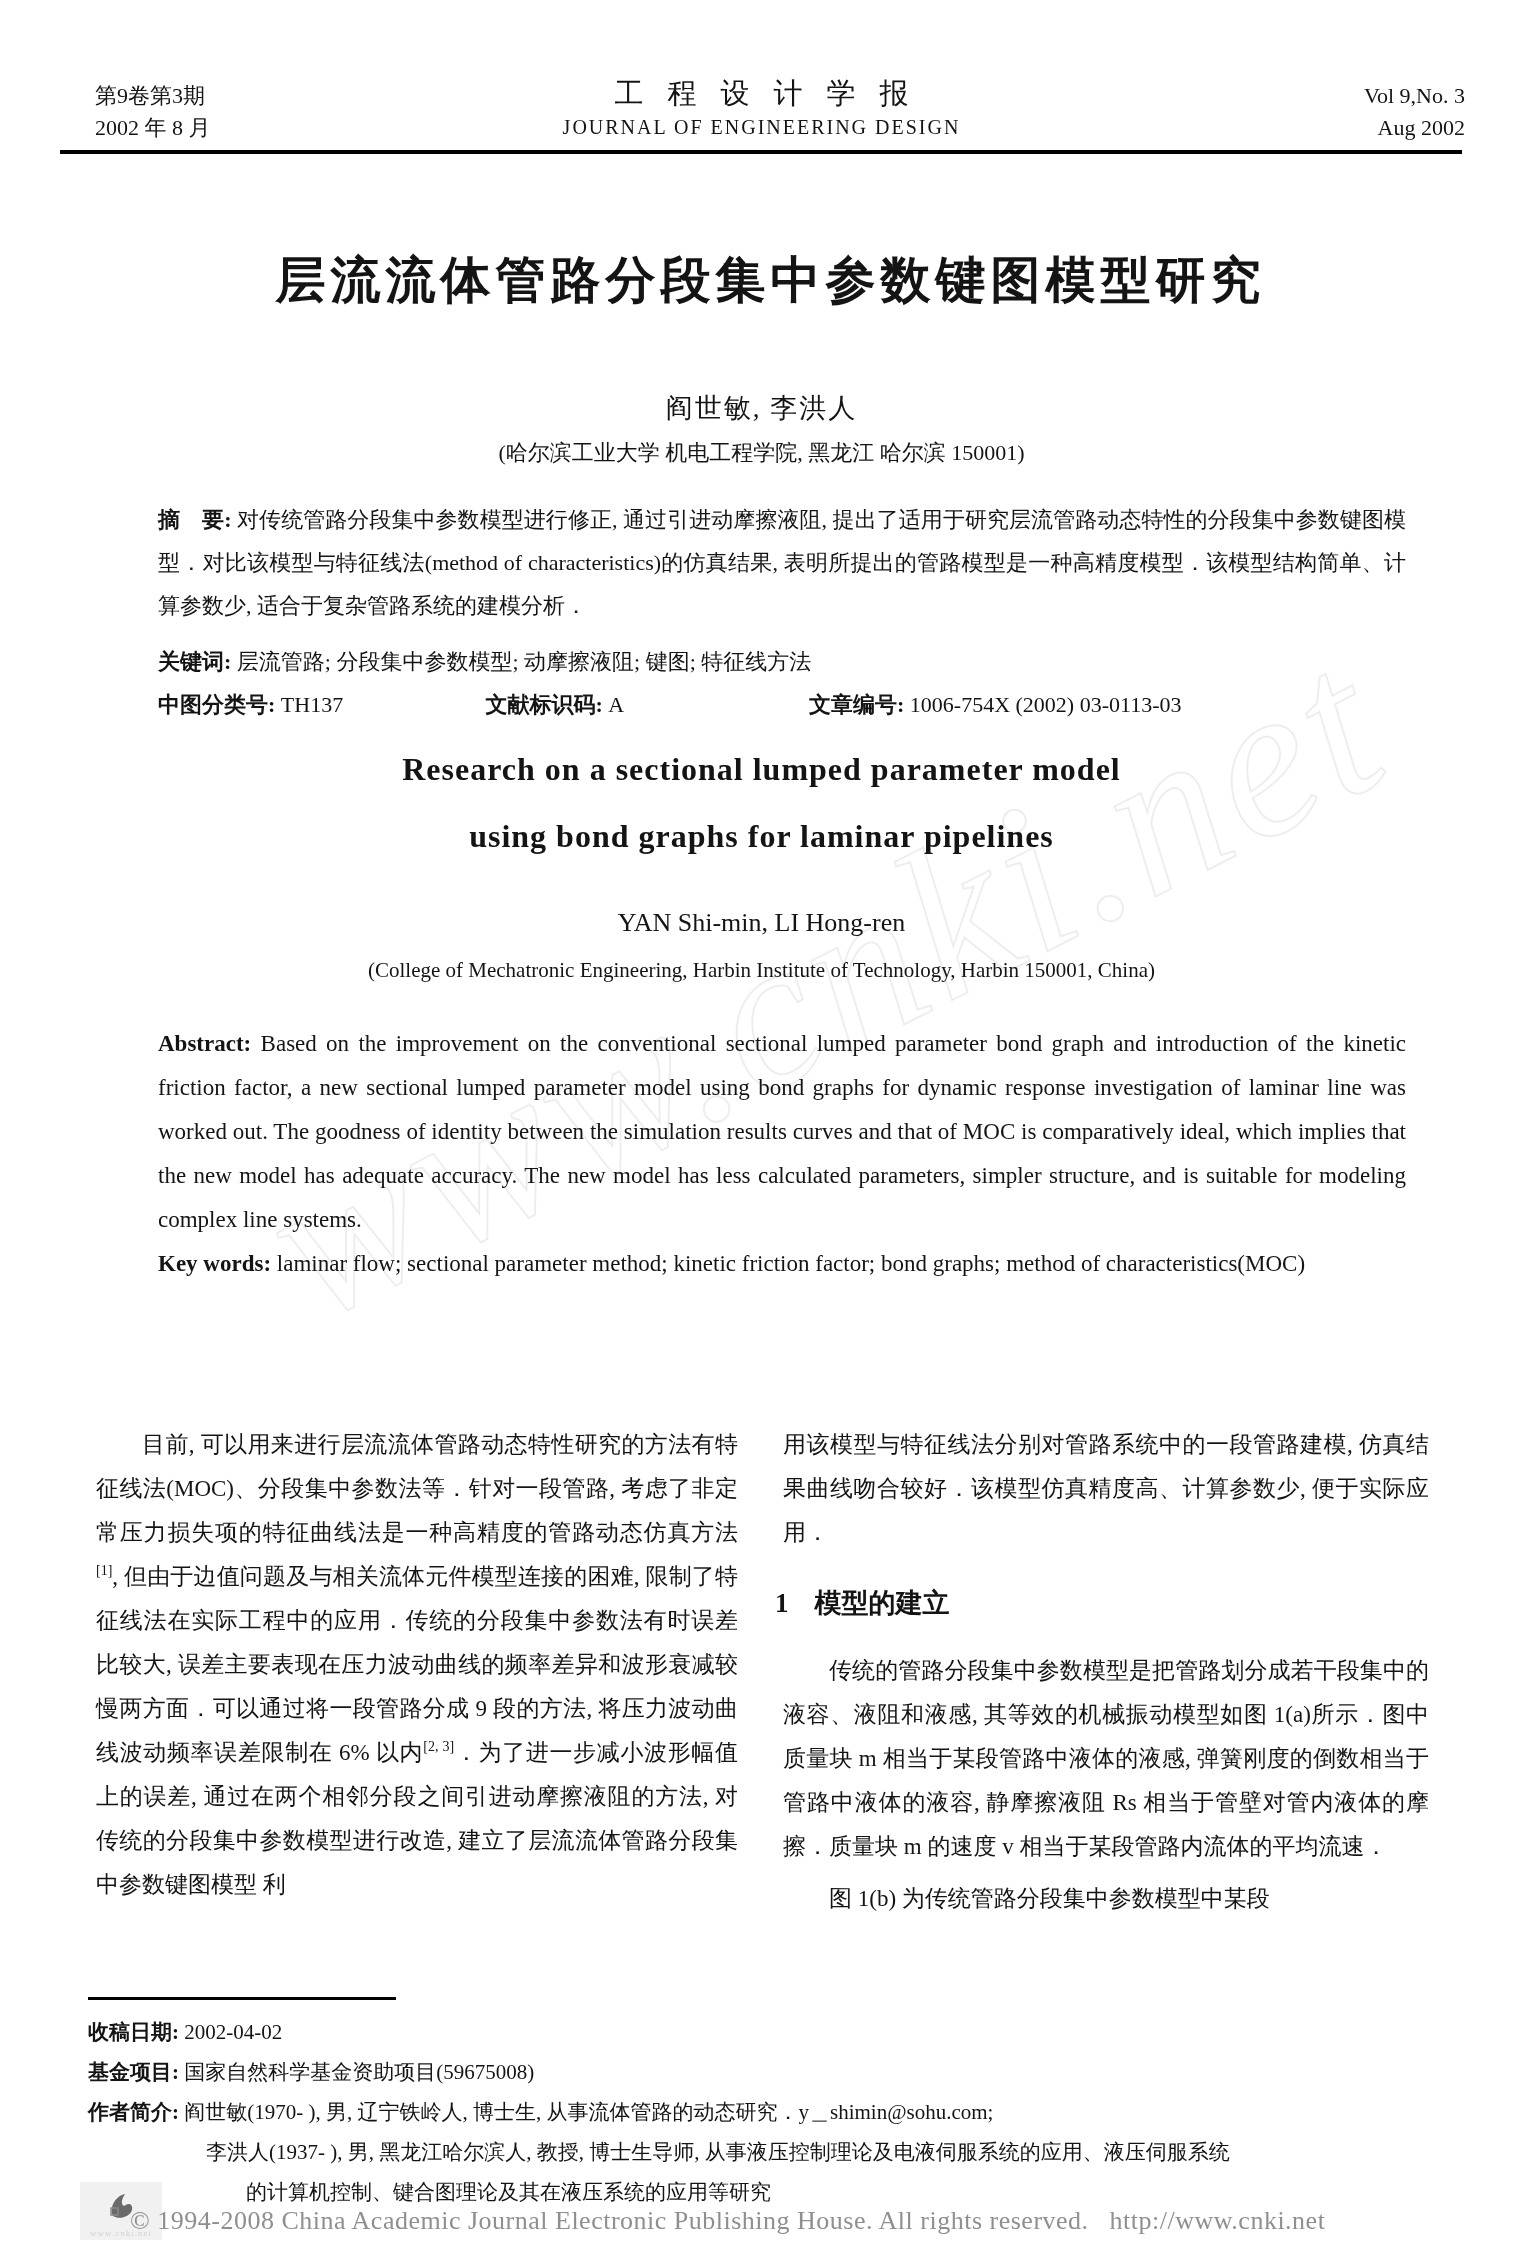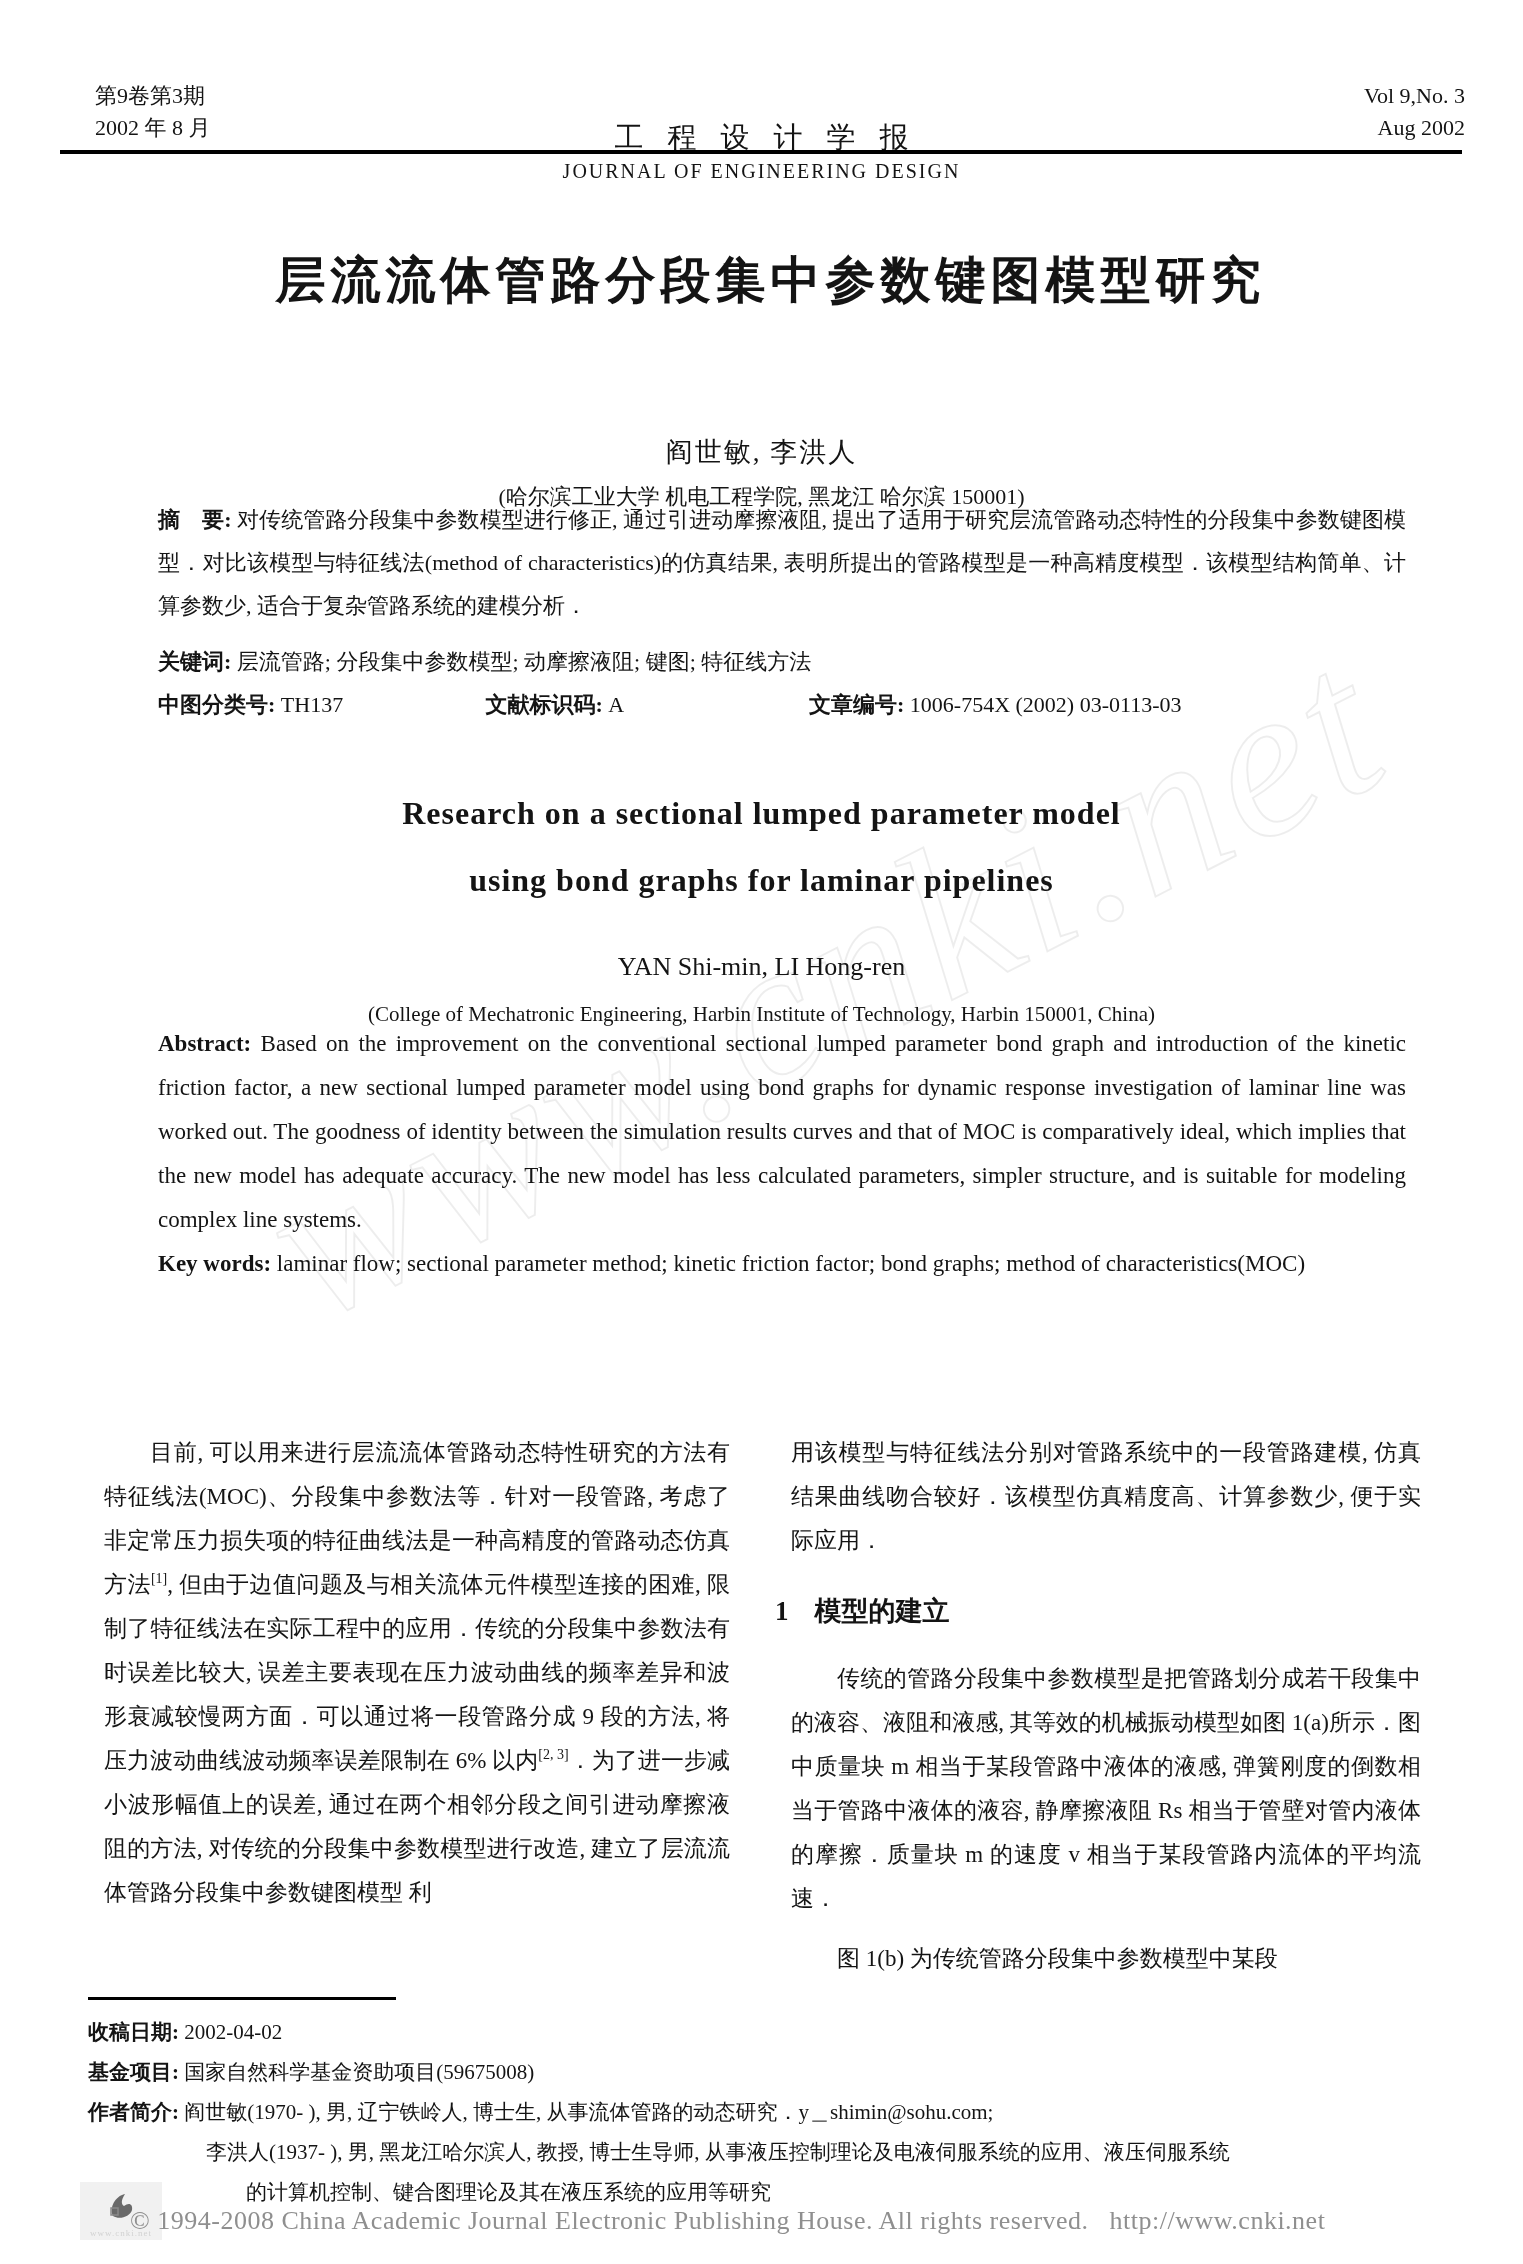--- a/index.html
+++ b/index.html
@@ -2,21 +2,21 @@
 <html><head>
 <meta charset="utf-8">
 <style>
   html,body{margin:0;padding:0;background:#e8e8e8;}
   .page{
     position:relative; width:1523px; height:2264px; margin:0 auto;
     background:#ffffff; overflow:hidden;
     font-family:"Liberation Serif","DejaVu Serif",serif; color:#141414;
   }
   .abs{position:absolute;}
-  .center{text-align:center; left:0; width:1523px;margin-top:44px;}
+  .center{text-align:center; left:0; width:1523px;}
   b,.b{font-weight:bold;}
 
   
   .hdr-left{left:95px; top:80px; font-size:22px; line-height:32px;}
   .hdr-center{top:76px; line-height:34px;}
   .jcn{font-size:29px; letter-spacing:24px; text-indent:24px;}
   .jen{font-size:20px; letter-spacing:2px;}
   .hdr-right{left:1265px; top:80px; width:200px; font-size:22px; line-height:32px; text-align:right;}
   .hdr-rule{left:60px; top:150px; width:1402px; height:4px; background:#000;}
 
@@ -37,21 +37,21 @@
   
   .title-en{font-size:32px; font-weight:bold; letter-spacing:1px;}
   .ten1{top:751px;} .ten2{top:818px;}
   .authors-en{top:908px; font-size:26px;}
   .affil-en{top:958px; font-size:21px;}
   .abstract-en{top:1022px; font-size:23px; line-height:44px;}
   .abstract-en p{margin:0;}
 
   
   .col{font-size:23px; line-height:44px; text-align:justify;}
-  .col p{margin:16px;}
+  .col p{margin:8px;}
   .col .ind{text-indent:2em;}
   .left-col{left:88px; top:1415px; width:658px;}
   .right-col{left:775px; top:1415px; width:662px;}
   sup{font-size:14px; vertical-align:super; line-height:0;}
   .sec-h{font-weight:bold; font-size:27px; margin:26px 0 24px 0; text-align:left;}
   .sec-no{margin-right:26px;}
 
   
   .fn-rule{left:88px; top:1997px; width:308px; height:3px; background:#000;}
   .footnotes{left:88px; top:2012px; width:1380px; font-size:21px; line-height:40px; text-align:left;}

